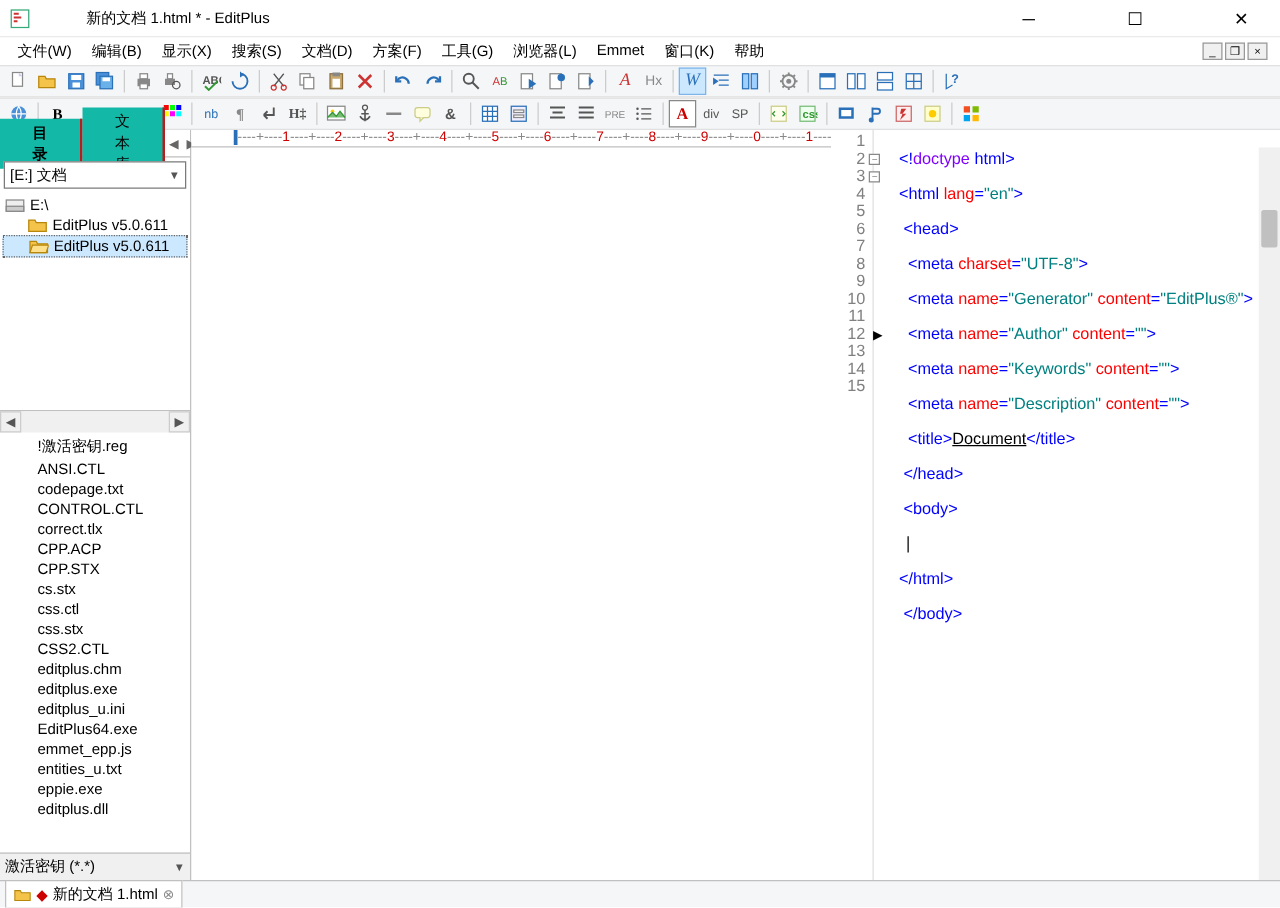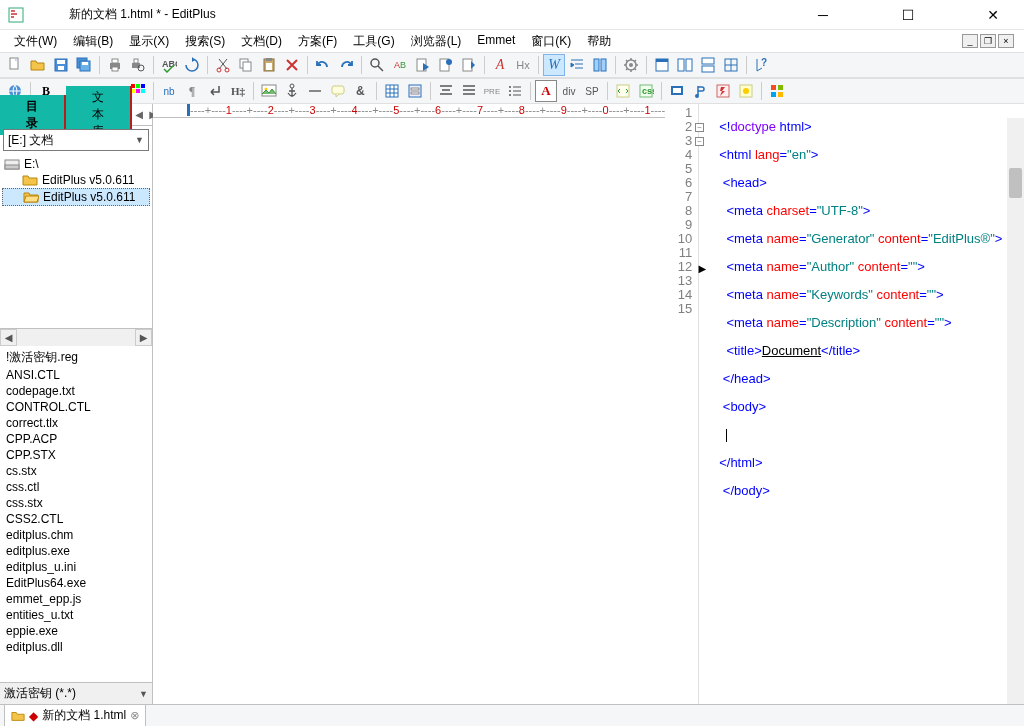--- a/index.html
+++ b/index.html
@@ -38,21 +38,21 @@
 .tree-item { display: flex; align-items: center; padding: 1px 2px; gap: 4px; white-space: nowrap; }
 .tree-item.selected { background: #cce8ff; border: 1px dotted #666; }
 .tree-indent { display: inline-block; }
 .folder-icon { width: 16px; height: 14px; }
 
 .tree-scroll { height: 17px; background: #f0f0f0; display: flex; }
 .tree-scroll .arrow { width: 17px; border: 1px solid #ccc; display: flex; align-items: center; justify-content: center; font-size: 10px; color: #555; }
 .tree-scroll .track { flex: 1; }
 
 .file-list { flex: 1; overflow-y: auto; padding: 2px 4px; }
-.file-item { padding: 1px 2px; white-space: nowrap; }
+.file-item { padding: 1px 2px; white-space: nowrap; margin-left: 24px; }
 
 .filter-combo { height: 22px; border-top: 1px solid #c0c0c0; display: flex; align-items: center; padding: 0 4px; justify-content: space-between; background: #f0f0f0; }
 
 .editor-area { flex: 1; display: flex; flex-direction: row; position: relative; }
 .ruler { height: 14px; background: #fff; border-bottom: 1px solid #c0c0c0; font-family: "Courier New", monospace; font-size: 11px; color: #888; white-space: pre; overflow: hidden; padding-left: 34px; letter-spacing: 0; }
 .ruler .num { color: #c00; }
 
 .code-container { flex: 1; display: flex; overflow: hidden; font-family: "Courier New", monospace; font-size: 13px; background: #fff; position: relative; }
 .gutter { width: 34px; background: #fff; text-align: right; padding: 2px 6px 2px 2px; color: #808080; border-right: 1px solid #e0e0e0; line-height: 14px; user-select: none; }
 .gutter .ln { height: 14px; position: relative; }

